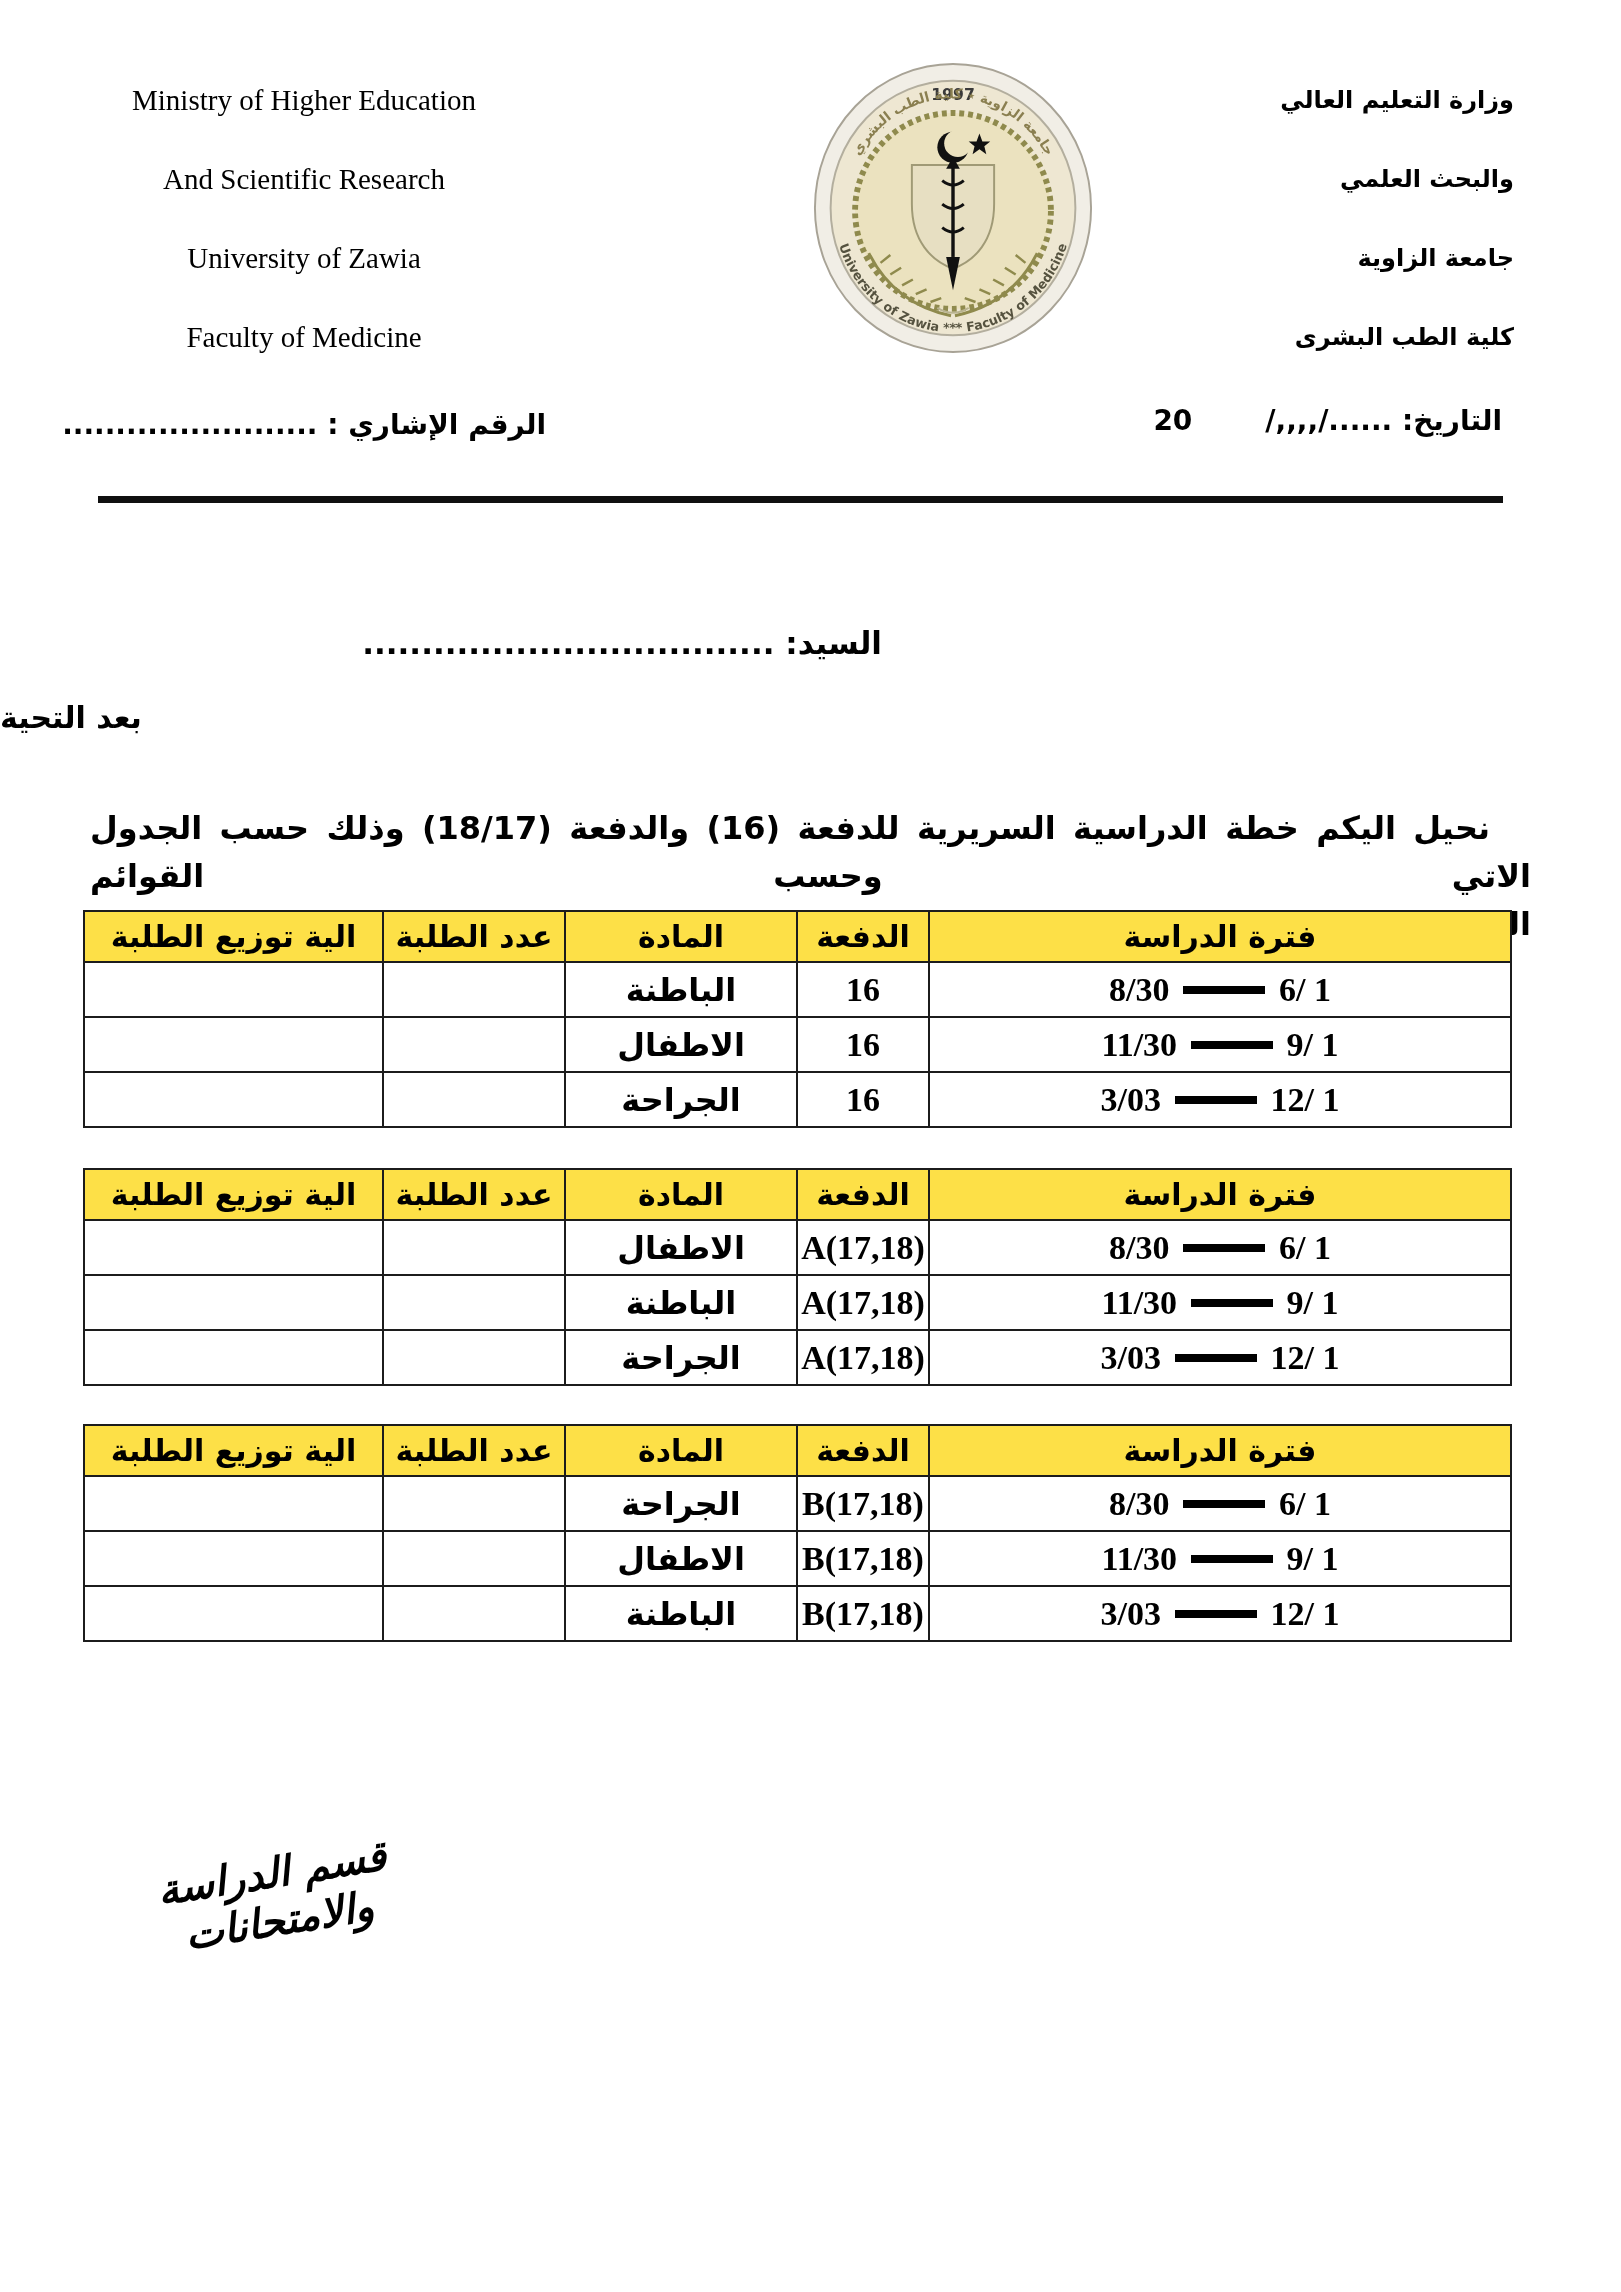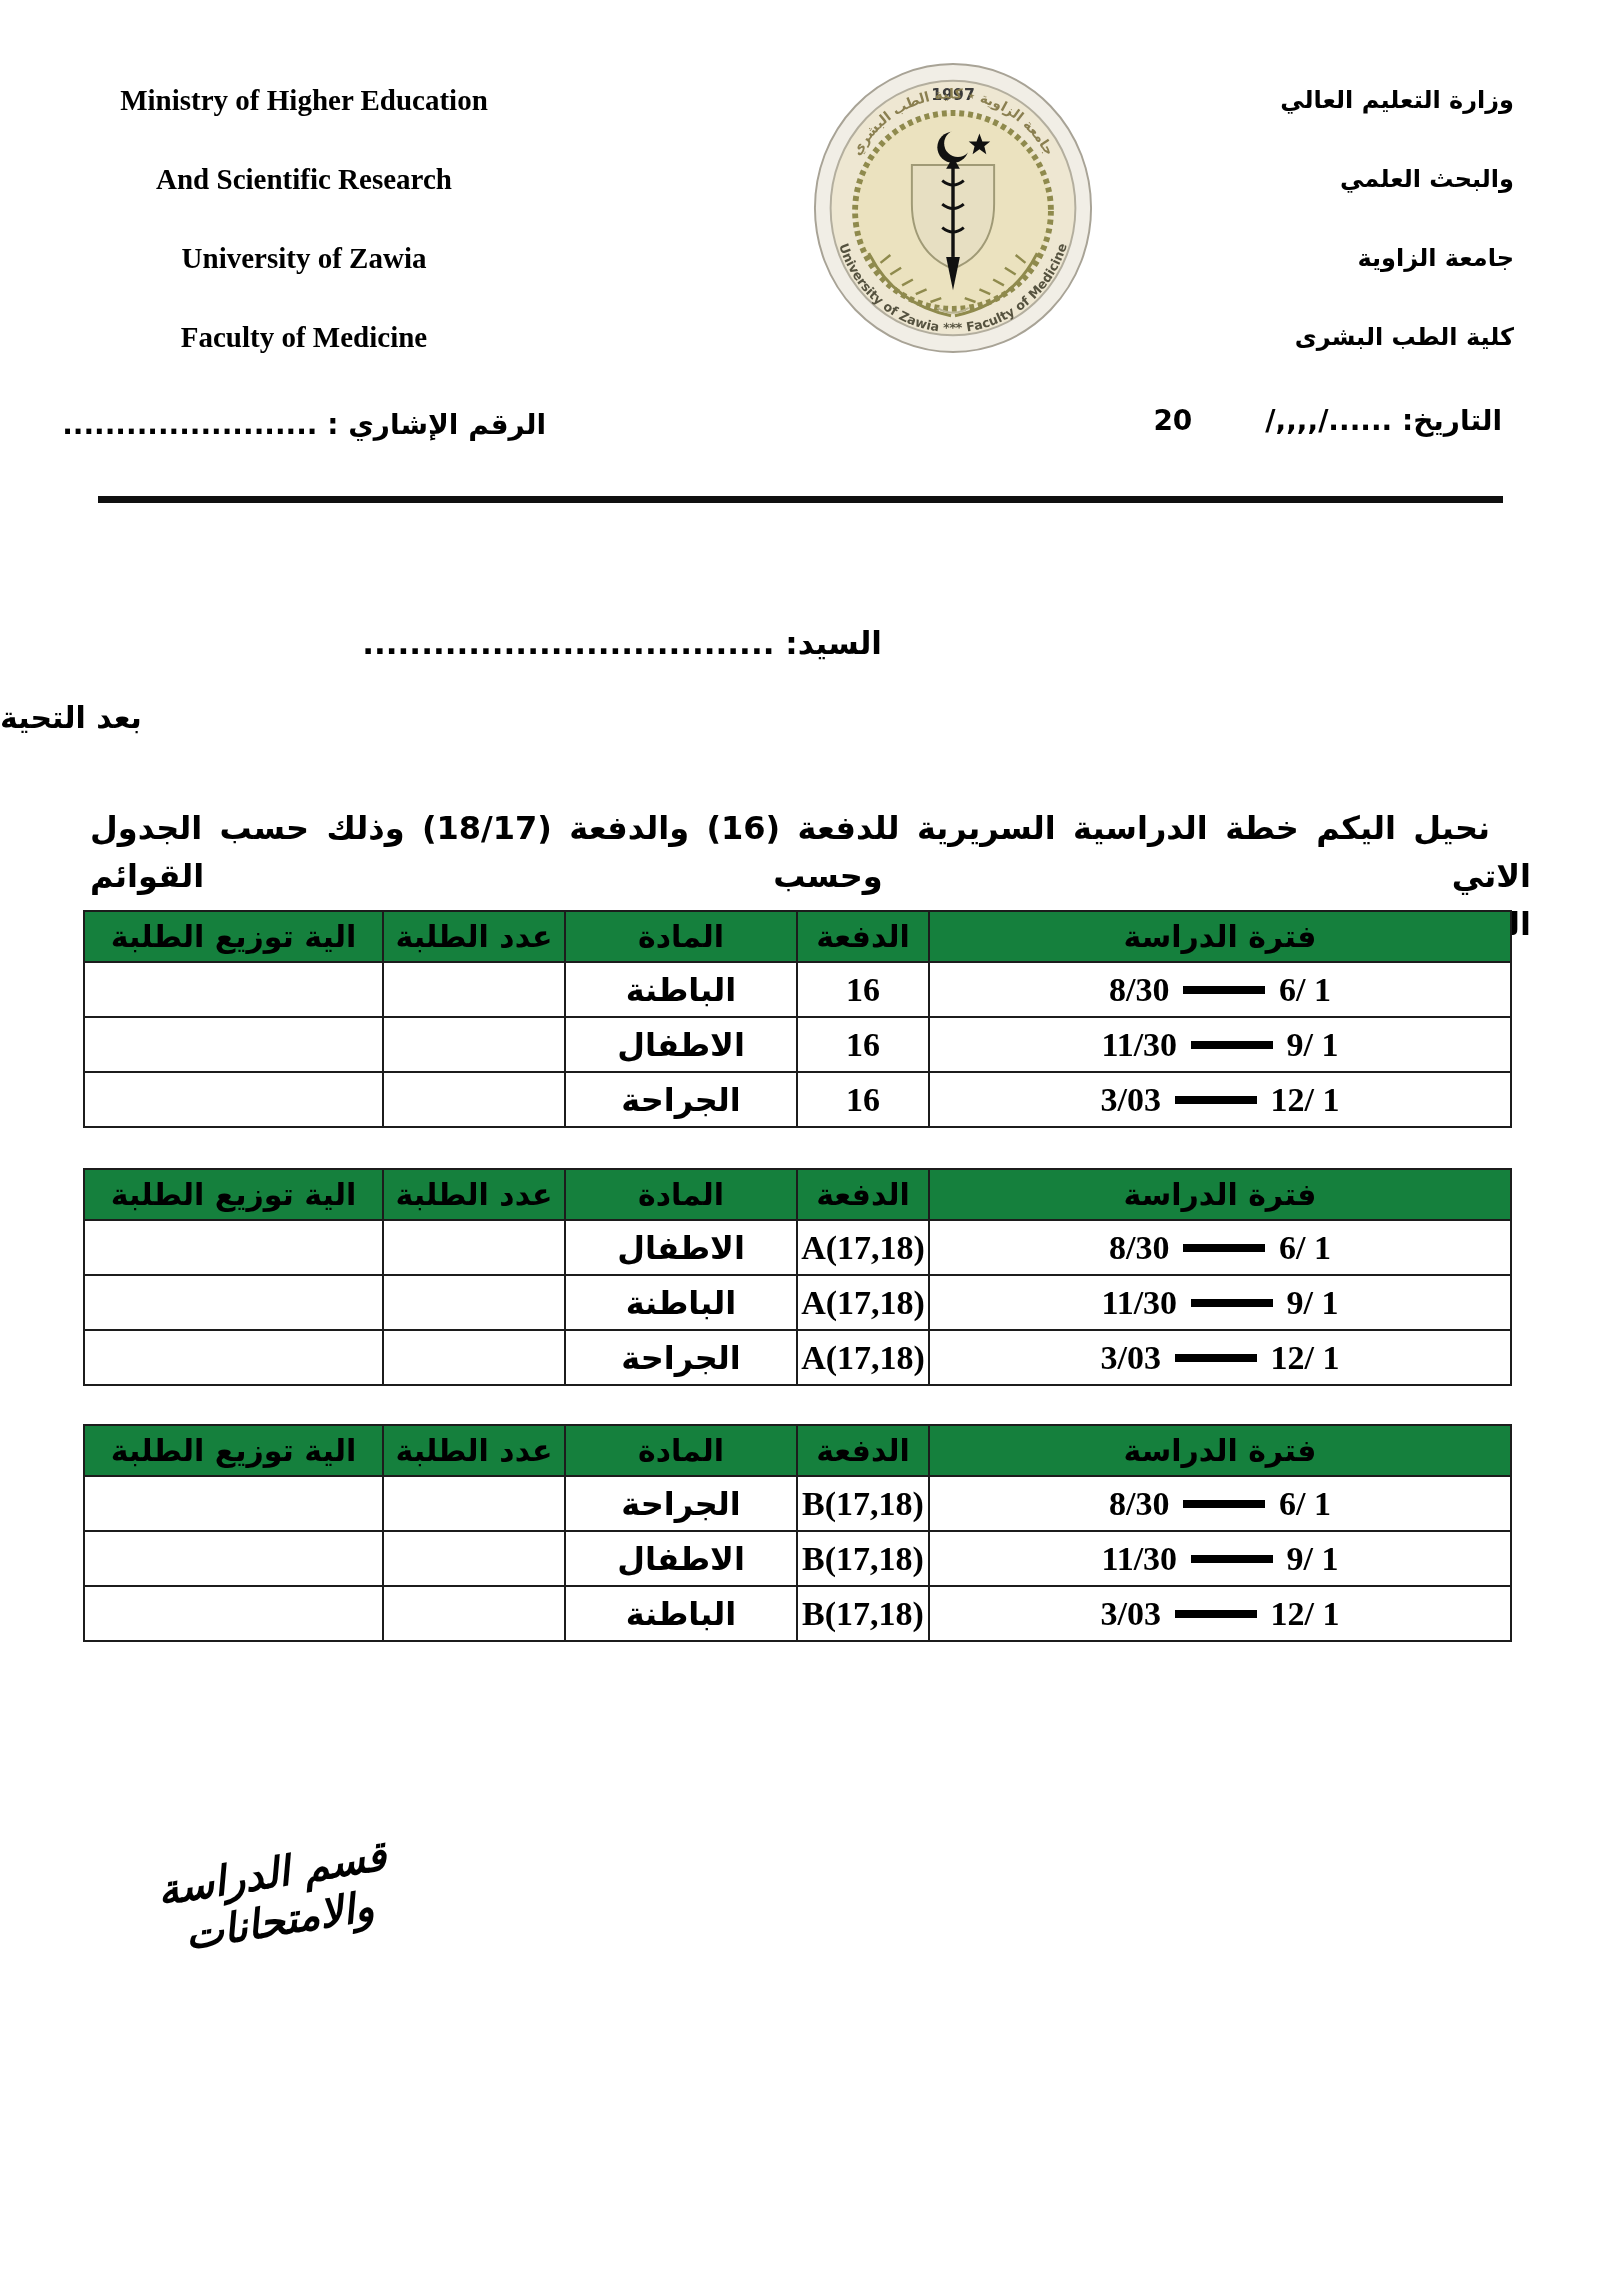--- a/index.html
+++ b/index.html
@@ -1,21 +1,21 @@
 <!DOCTYPE html>
 <html lang="ar"><head>
 <meta charset="utf-8">
 <style>
   html,body{margin:0;padding:0;background:#9a9a9a;}
   .page{position:relative;width:1621px;height:2293px;background:#ffffff;
         font-family:"DejaVu Sans",sans-serif;color:#000;overflow:hidden;margin:0 auto;}
 
   
   .eng-block{position:absolute;left:118px;top:61px;width:372px;text-align:center;
-             font-family:"Liberation Serif",serif;font-weight:700;font-size:29px;}
+             font-family:"Liberation Serif",serif;font-weight:400;font-size:29px;}
   .eng-block .hline{height:79px;line-height:79px;white-space:nowrap;}
   .arb-block{position:absolute;left:1112px;top:61px;width:402px;text-align:right;
              font-weight:700;font-size:24px;direction:rtl;}
   .arb-block .hline{height:79px;line-height:79px;white-space:nowrap;}
   .logo{position:absolute;left:812px;top:61px;width:282px;height:294px;}
 
   .date-line{position:absolute;top:404px;left:1073px;width:429px;direction:rtl;
              font-weight:700;font-size:28px;white-space:nowrap;}
   .date-line .gap{display:inline-block;width:73px;}
   .ref-line{position:absolute;top:408px;left:176px;width:370px;direction:rtl;
@@ -30,21 +30,21 @@
   .paragraph{position:absolute;top:772px;left:90px;width:1441px;direction:rtl;
              font-weight:700;font-size:32px;line-height:48px;margin-top:32px;}
   .paragraph .l1{text-align:justify;text-align-last:justify;text-indent:41px;}
   .paragraph .l2{text-align:right;}
 
   
   .tbl{position:absolute;left:83px;width:1428px;border-collapse:collapse;direction:rtl;
        table-layout:fixed;}
   .tbl.t1{top:910px;} .tbl.t2{top:1168px;} .tbl.t3{top:1424px;}
   .tbl th,.tbl td{border:2.9px solid #1c1c1c;padding:0;text-align:center;vertical-align:middle;overflow:hidden;}
-  .tbl th{height:49px;font-size:30px;font-weight:700;background:#15803d;}
+  .tbl th{height:49px;font-size:30px;font-weight:700;background:#fde047;}
   .tbl td{height:53px;}
   .c-sub{font-size:32px;font-weight:700;margin-top:44px;}
   .c-batch,.c-period{font-family:"Liberation Serif",serif;font-weight:700;font-size:34px;border-radius:25px;}
   .c-period{direction:ltr;}
   .dashbar{display:inline-block;width:82px;height:7.8px;background:#000;vertical-align:6.9px;margin:0 13.7px;}
 
   
   .signature{position:absolute;top:1849px;left:94px;width:363px;direction:rtl;text-align:center;
              font-weight:700;font-style:italic;font-size:41px;transform:rotate(-9deg);}
 </style>

